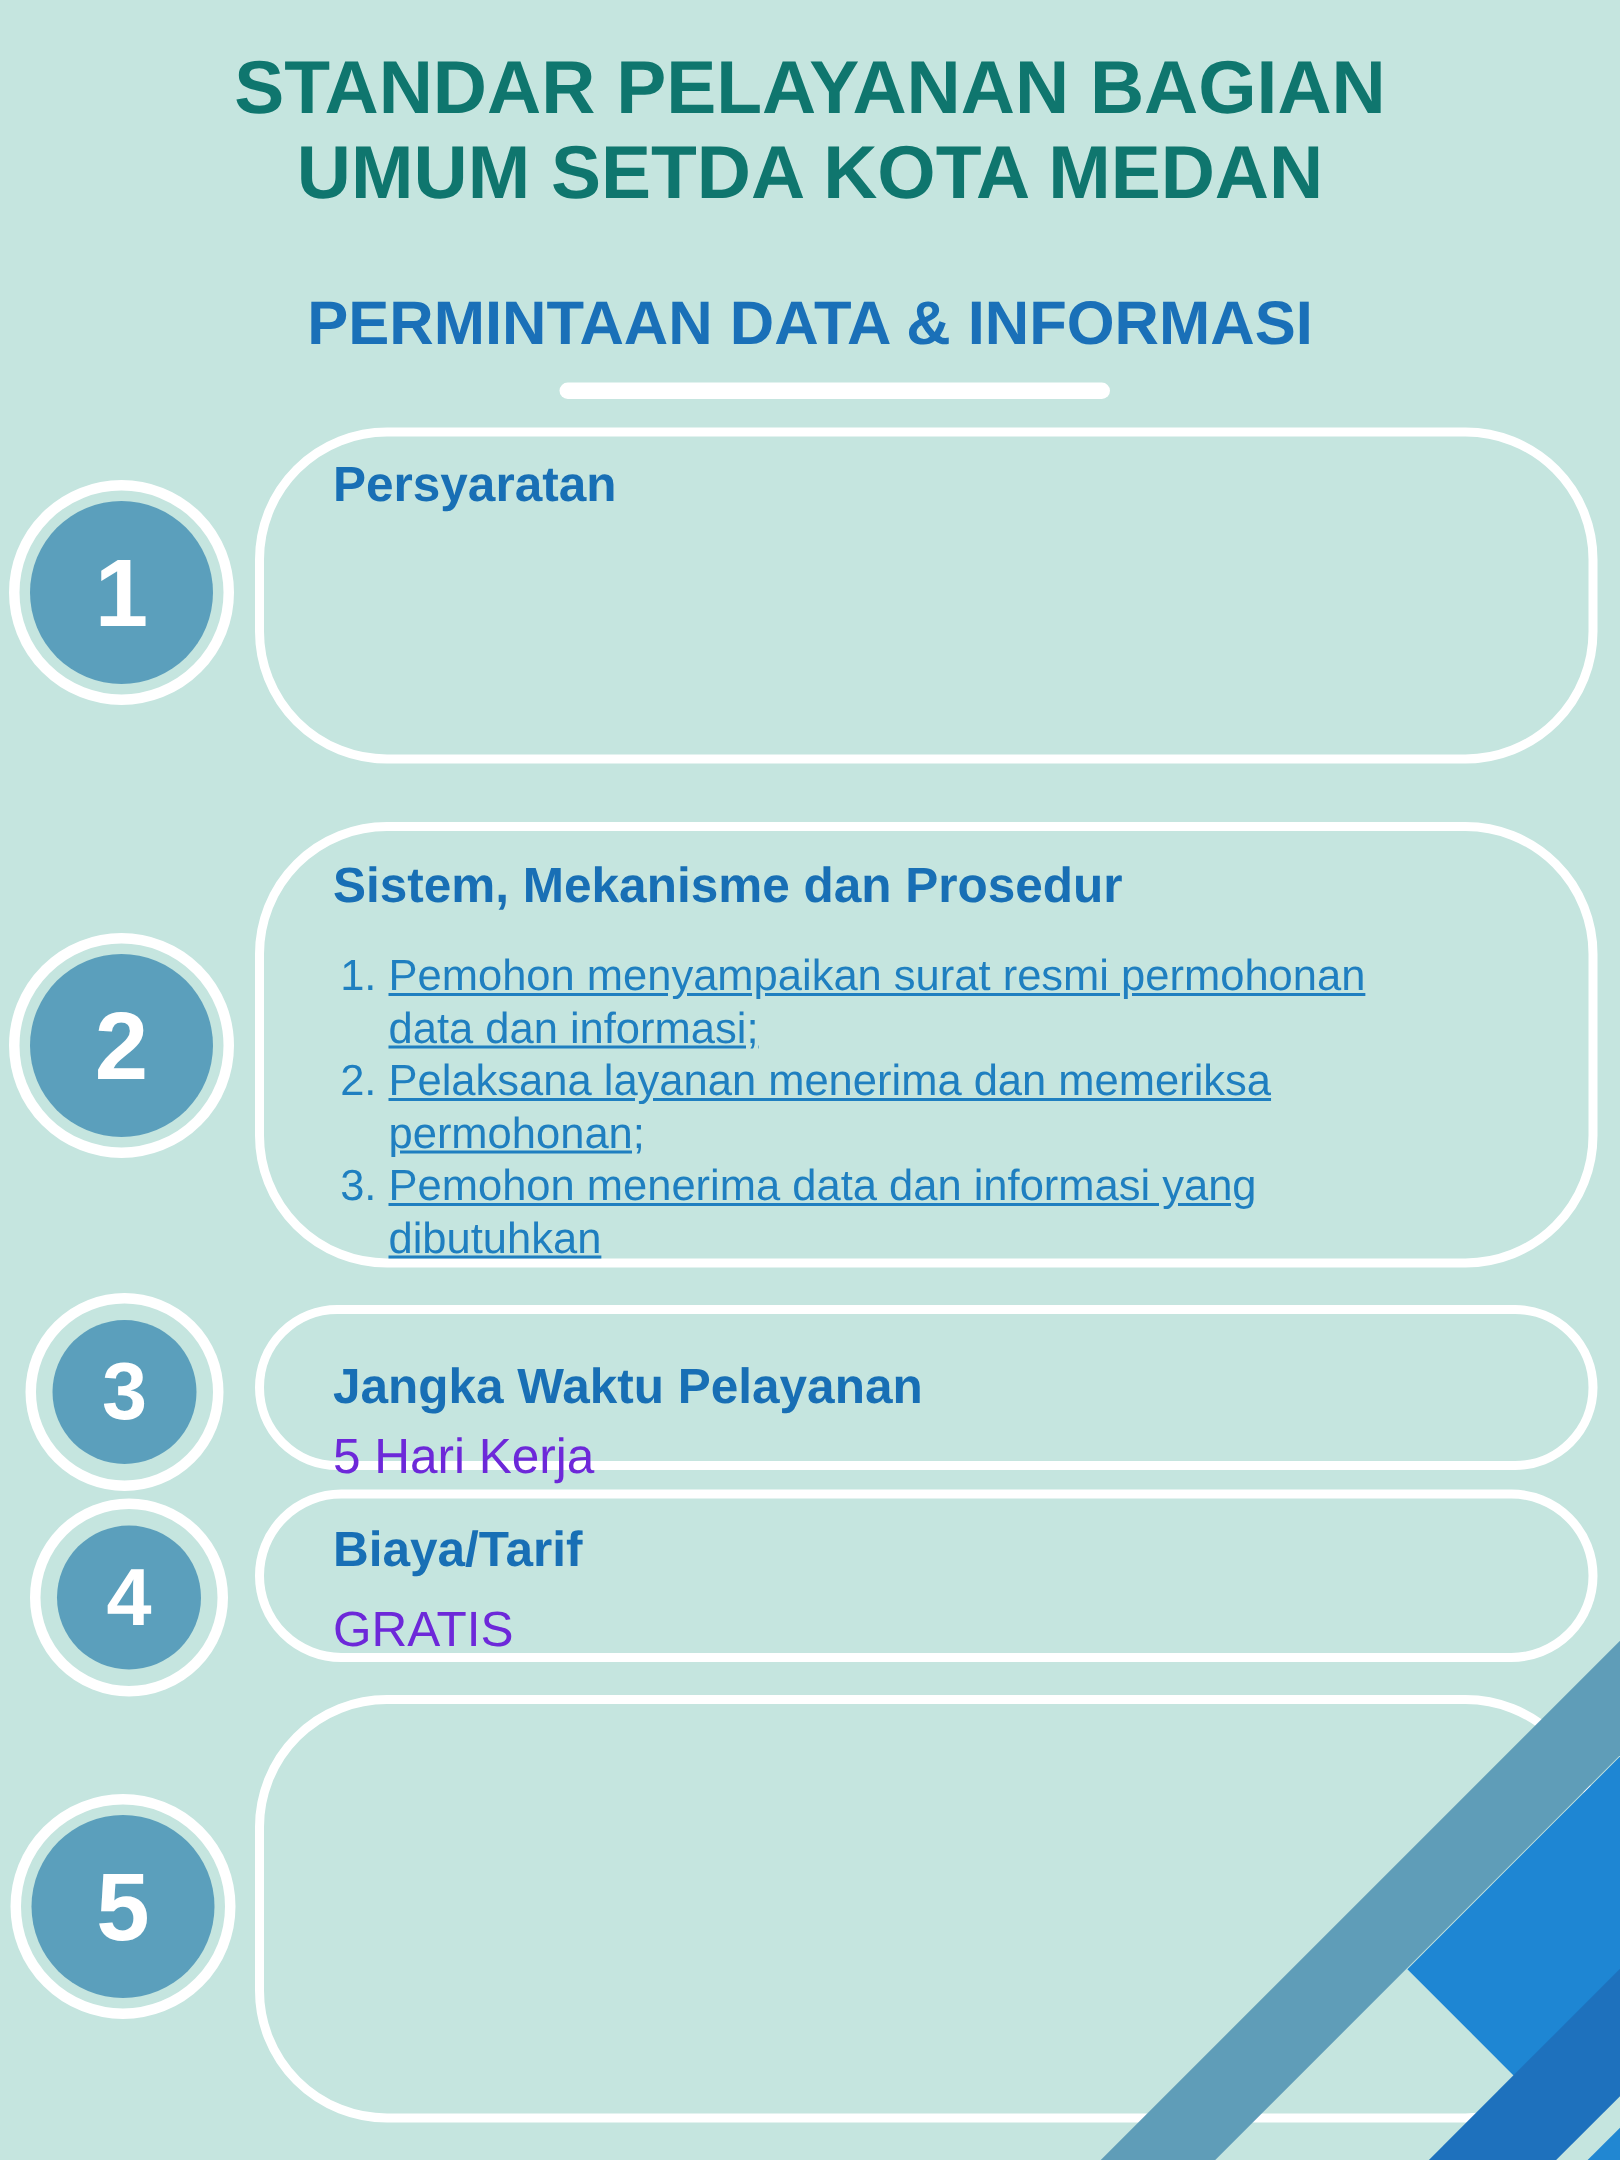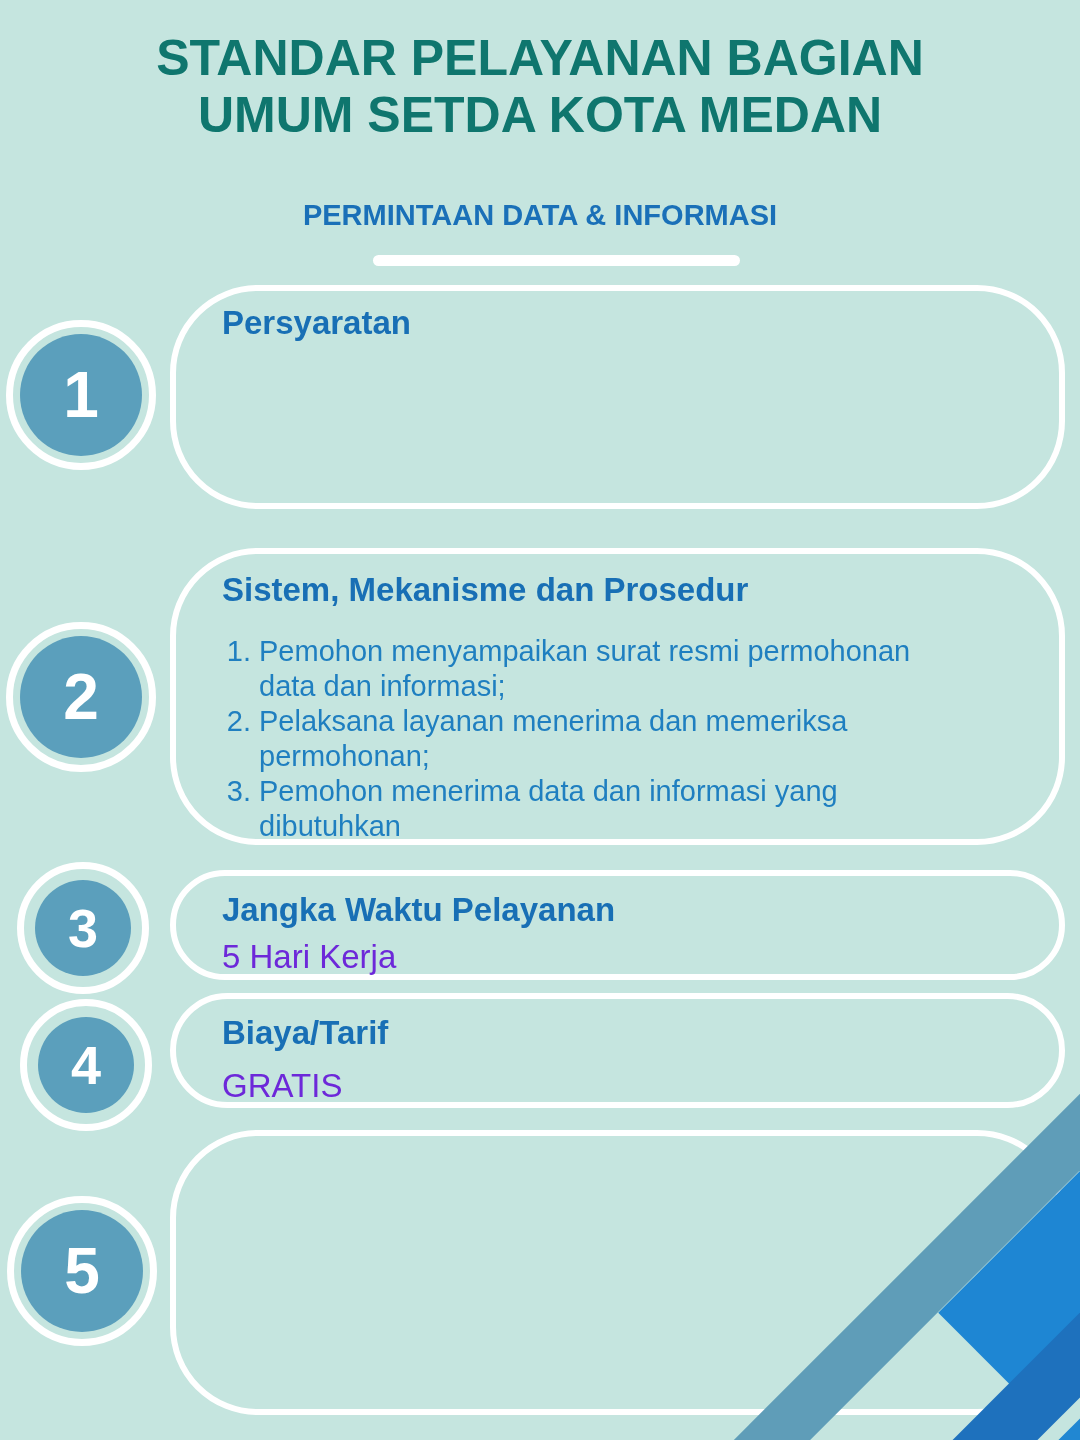--- a/index.html
+++ b/index.html
@@ -16,21 +16,21 @@
     position:absolute;left:0;top:30px;width:1080px;
     text-align:center;
     color:#0f766e;
     font-size:50px;font-weight:bold;line-height:57px;
     letter-spacing:0px;
   }
   .subtitle{
     position:absolute;left:0;top:192px;width:1080px;
     text-align:center;
     color:#1a70b8;
-    font-size:29px;font-weight:bold;line-height:46px;
+    font-size:41px;font-weight:bold;line-height:46px;
   }
   .subtitle-underline{
     position:absolute;left:373px;top:255px;
     width:367px;height:11px;border-radius:6px;
     background:#ffffff;
   }
   
   .pill{
     position:absolute;left:170px;width:895px;
     border:6px solid #ffffff;
@@ -43,28 +43,28 @@
   .pill-2{top:548px;height:297px;}
   .pill-3{top:870px;height:110px;border-radius:55px;}
   .pill-4{top:993px;height:115px;border-radius:58px;}
   .pill-5{top:1130px;height:285px;}
   .pill h2{
     margin:0;color:#186fb5;
     font-size:33px;font-weight:bold;line-height:40px;
   }
   .pill-1 .content{padding-top:12px;}
   .pill-2 .content{padding-top:16px;}
-  .pill-3 .content{padding-top:14px;}
+  .pill-3 .content{padding-top:28px;}
   .pill-4 .content{padding-top:14px;}
   .pill-5 .content{padding-top:10px;}
   .pill ol{
     margin:1px 0 0 0;padding-left:37px;
     color:#1f7fc0;font-size:29px;line-height:35px;
   }
-  .pill-2 ol{margin-top:24px;}
+  .pill-2 ol{margin-top:24px;text-decoration:underline;}
   .pill ol li{white-space:pre-line;}
   .pill ol li::marker{color:#1f7fc0;}
   .pill .plain{
     margin-top:10px;color:#6d28d9;font-size:33px;line-height:34px;
   }
   .pill-4 .plain{margin-top:16px;}
   
   .badge{
     position:absolute;
     border:7px solid #ffffff;border-radius:50%;

